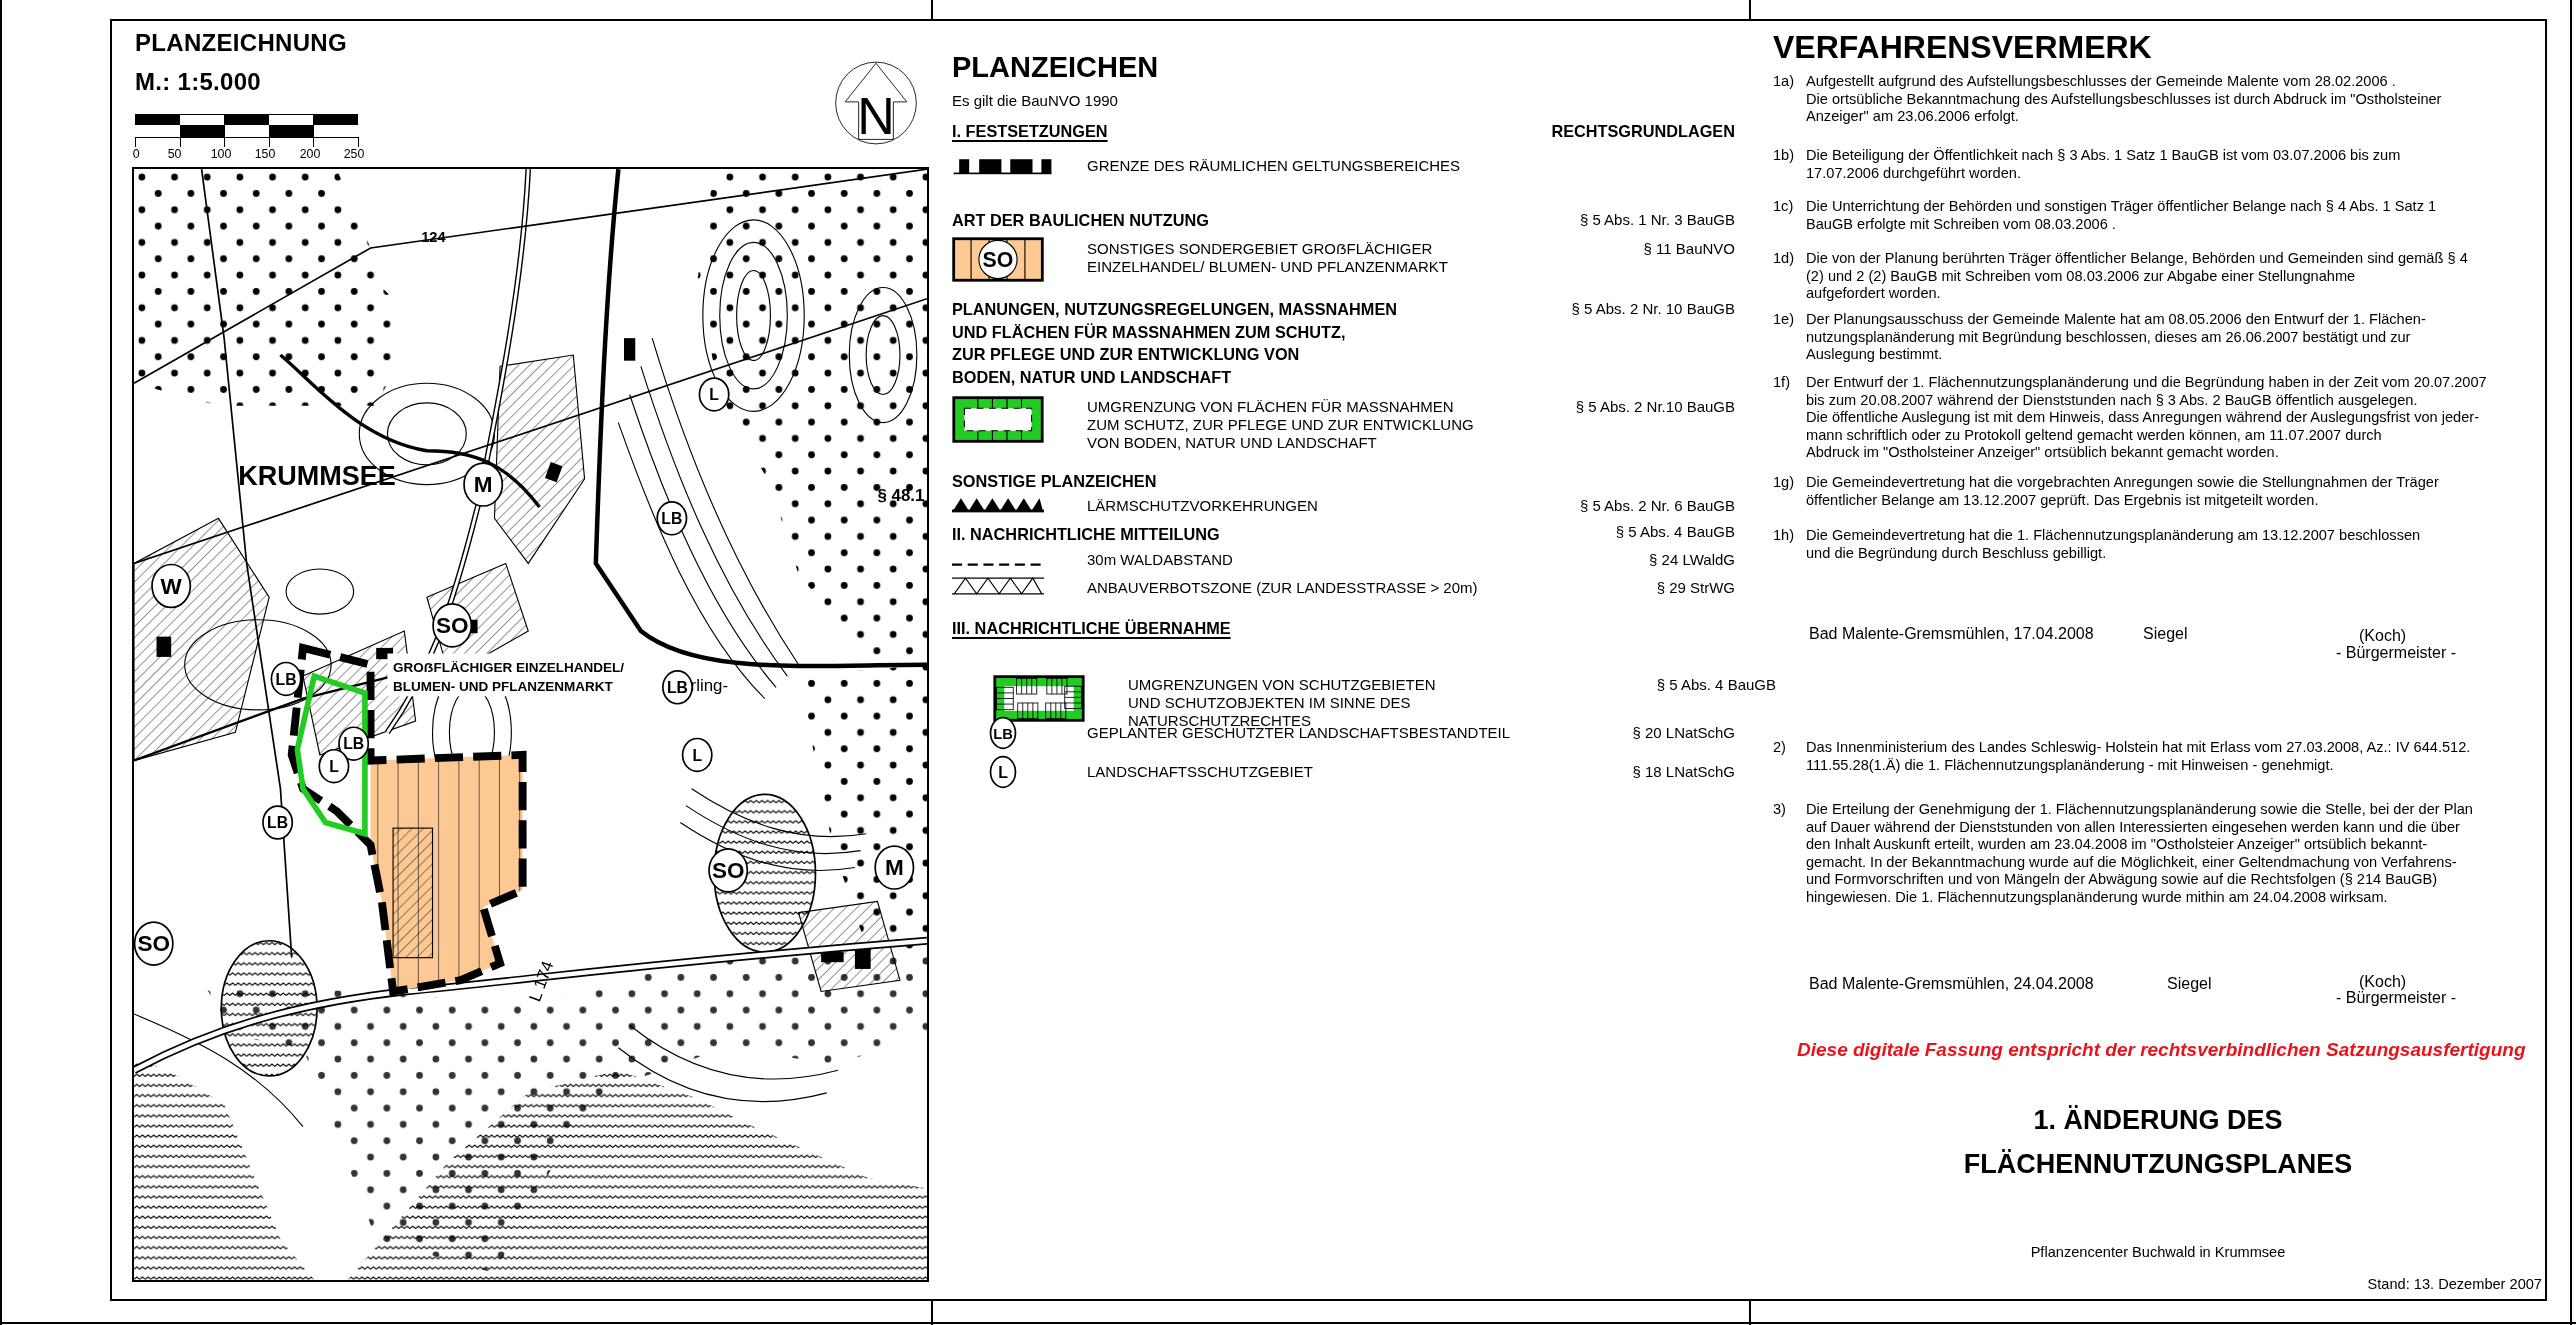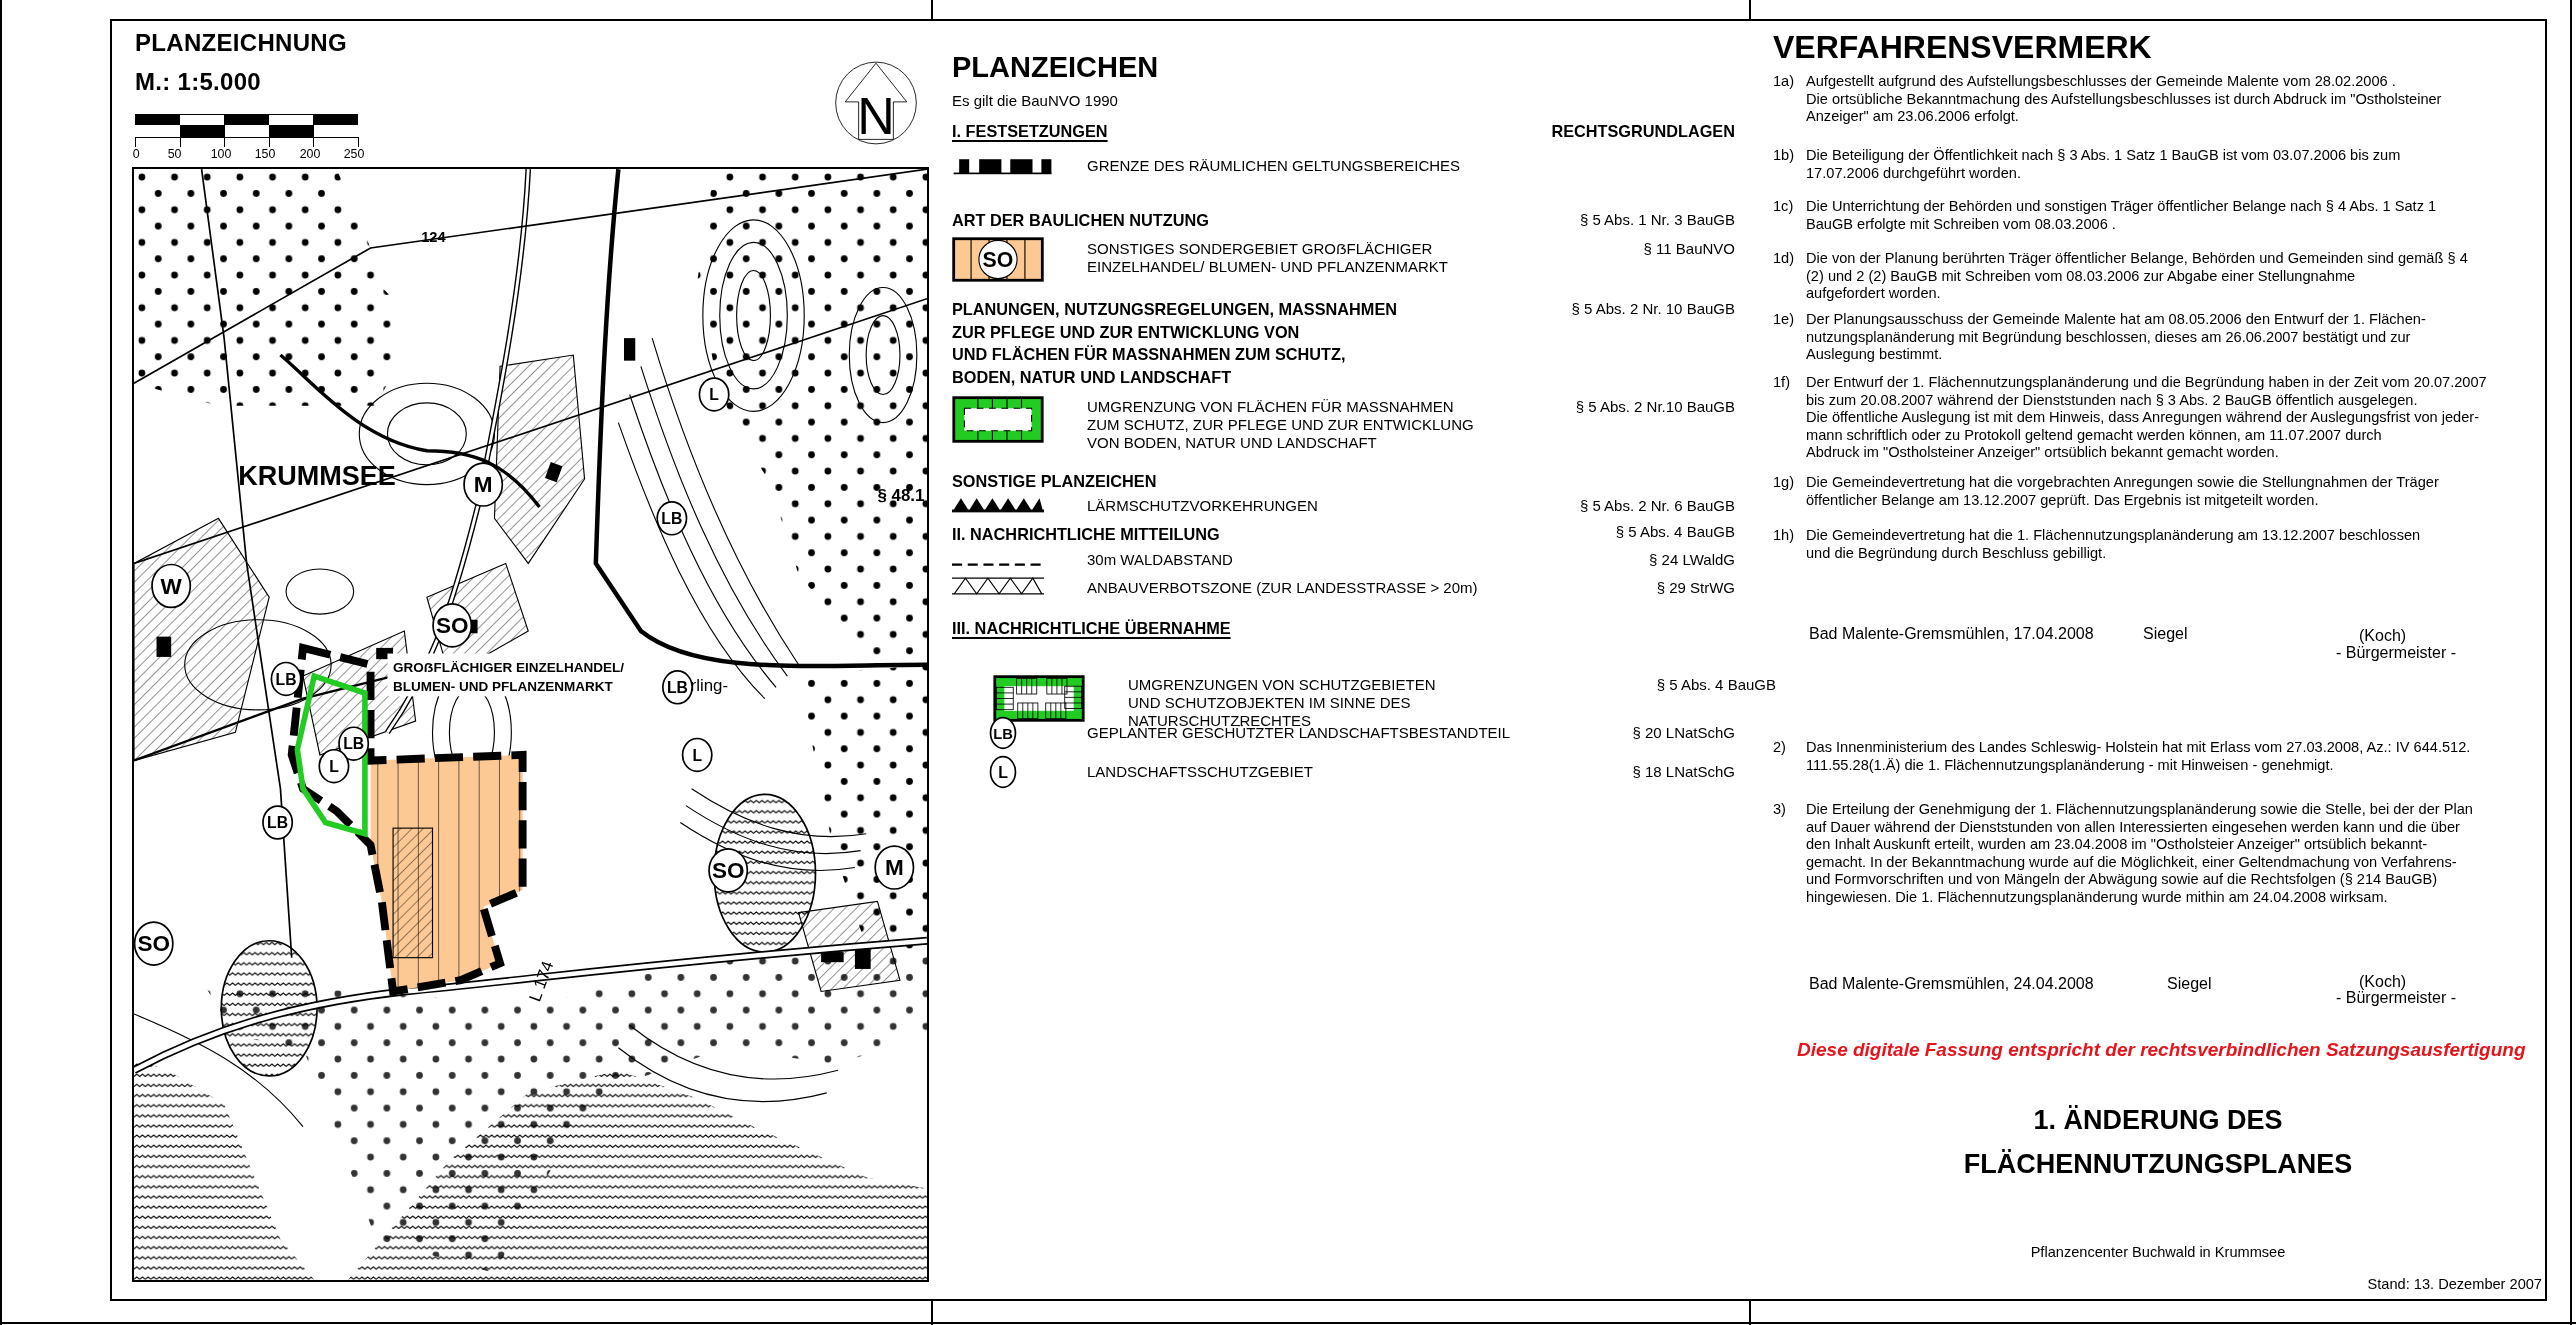--- a/index.html
+++ b/index.html
@@ -299,22 +299,22 @@
         <text x="82" y="54" text-anchor="middle" font-family="Liberation Sans, sans-serif" font-size="38" font-weight="bold">SO</text>
       </svg>
     </div>
     <div class="lg-text" style="top:3.4px;">SONSTIGES SONDERGEBIET GROẞFLÄCHIGER</div>
     <div class="lg-text" style="top:21.4px;">EINZELHANDEL/ BLUMEN- UND PFLANZENMARKT</div>
     <div class="lg-law" style="top:3.4px;">§ 11 BauNVO</div>
   </div>
 
   <div class="lg-row" style="top:247px;height:90px;">
     <div class="lg-head">PLANUNGEN, NUTZUNGSREGELUNGEN, MASSNAHMEN</div>
+    <div class="lg-head" style="margin-top:0;">UND FLÄCHEN FÜR MASSNAHMEN ZUM SCHUTZ,</div>
     <div class="lg-head">ZUR PFLEGE UND ZUR ENTWICKLUNG VON</div>
-    <div class="lg-head" style="margin-top:0;">UND FLÄCHEN FÜR MASSNAHMEN ZUM SCHUTZ,</div>
     <div class="lg-head">BODEN, NATUR UND LANDSCHAFT</div>
     <div class="lg-law" style="top:2.3px;">§ 5 Abs. 2 Nr. 10 BauGB</div>
   </div>
 
   <div class="lg-row" style="top:345px;height:56px;">
     <div class="lg-sym" style="top:0;">
       <svg width="92" height="47" viewBox="0 0 164 84">
         <rect x="3" y="3" width="158" height="78" fill="#22cc22" stroke="#000" stroke-width="5"></rect>
         <rect x="22" y="22" width="120" height="40" fill="#fff" stroke="#000" stroke-width="2" stroke-dasharray="12 10"></rect>
         <g stroke="#000" stroke-width="2">

